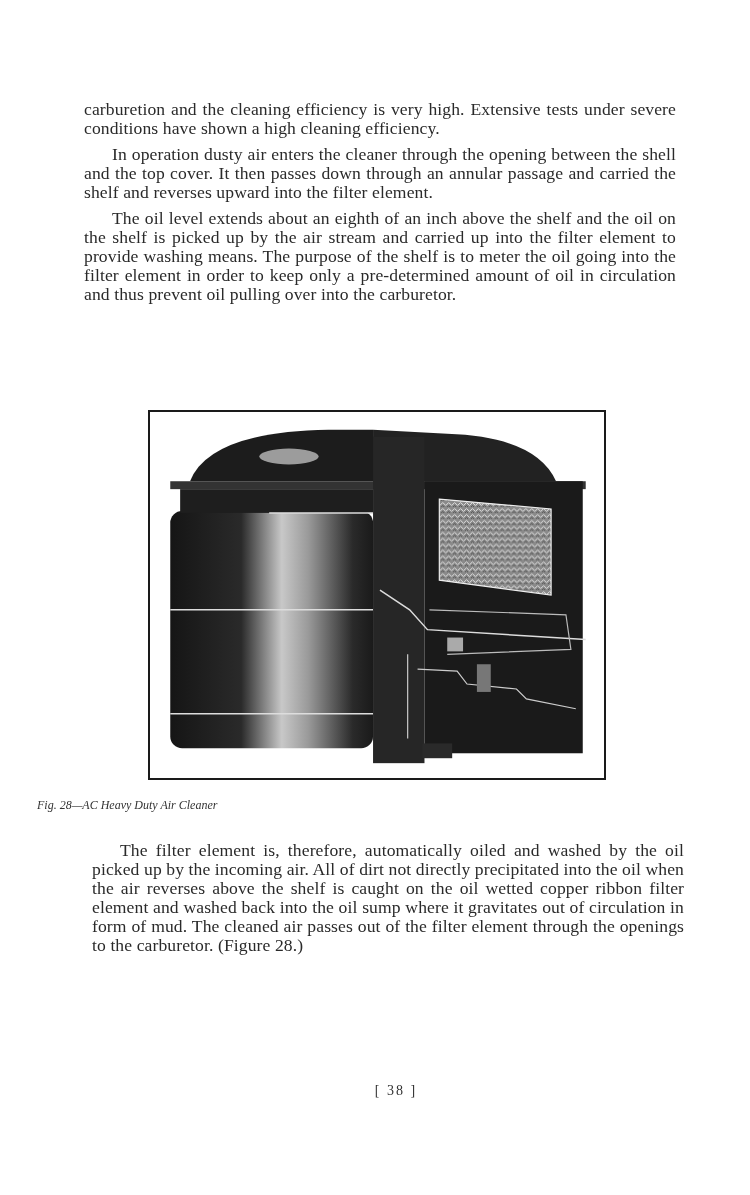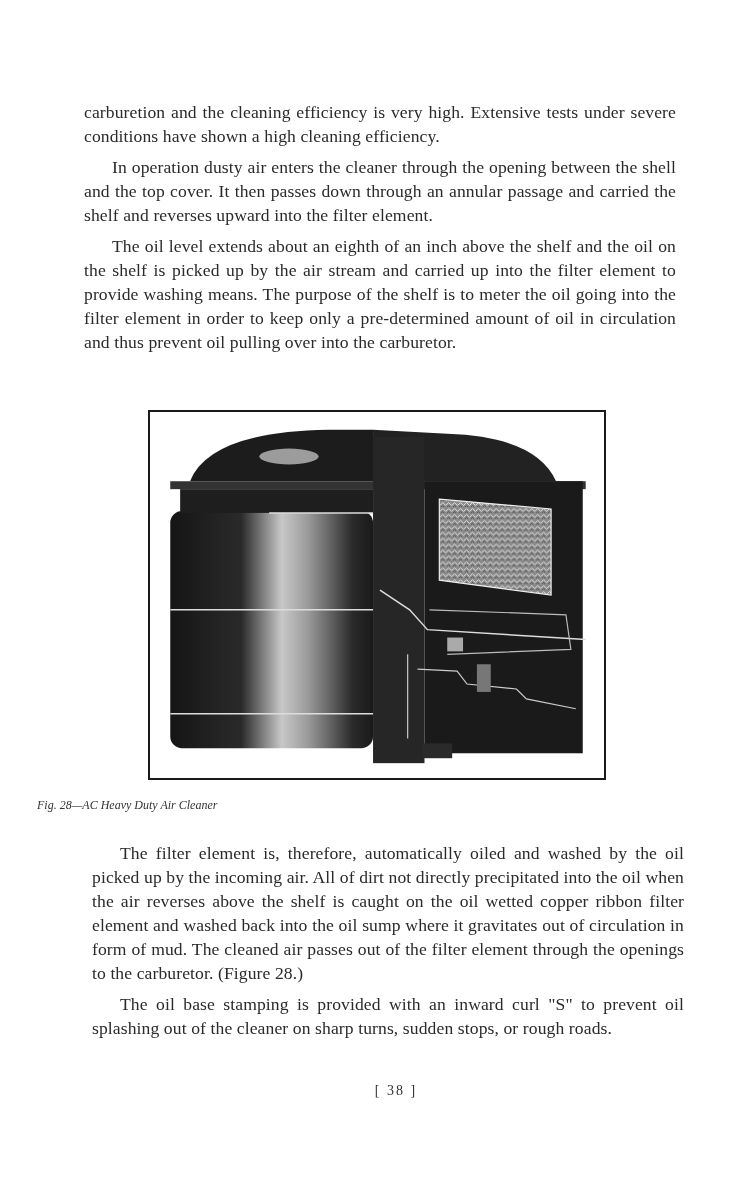--- a/index.html
+++ b/index.html
@@ -2,21 +2,21 @@
 <html><head>
   <meta charset="utf-8">
   <style>
     html, body { margin: 0; padding: 0; }
     body {
       width: 750px; height: 1195px; background: #ffffff; position: relative; overflow: hidden;
       font-family: "Liberation Serif", "DejaVu Serif", serif; color: #2a2a2a;
     }
     .page { position: absolute; left: 84px; top: 100px; width: 592px; }
     p.para {
-      margin: 0 0 7px 0; font-size: 17.6px; line-height: 24px; text-align: justify;
+      margin: 0 0 7px 0; font-size: 17.6px; line-height: 19px; text-align: justify;
       text-indent: 28px; letter-spacing: 0.1px;
     }
     p.para.noindent { text-indent: 0; }
     .figure-box {
       position: absolute; left: 148px; top: 410px; width: 458px; height: 370px;
       border: 2px solid #1a1a1a; background: #fff; box-sizing: border-box;
     }
     .figure-box svg { position: absolute; left: 0; top: 0; width: 100%; height: 100%; }
     .caption {
       position: absolute; left: 0; width: 750px; top: 798px; text-align: left;
@@ -82,16 +82,15 @@
     <path d="M260 245 L260 330" stroke="#ccc" stroke-width="1.2"></path>
     <circle cx="290" cy="342" r="5" fill="#bbb"></circle>
     <rect x="275" y="335" width="30" height="15" fill="#2a2a2a"></rect>
   </svg>
 </div>
 
 <div class="caption">Fig. 28—AC Heavy Duty Air Cleaner</div>
 
 <div class="p2">
   <p class="para">The filter element is, therefore, automatically oiled and washed by the oil picked up by the incoming air. All of dirt not directly precipitated into the oil when the air reverses above the shelf is caught on the oil wetted copper ribbon filter element and washed back into the oil sump where it gravitates out of circulation in form of mud. The cleaned air passes out of the filter element through the openings to the carburetor. (Figure 28.)</p>
-  <p class="para">The oil base stamping is provided with an inward curl "S" to prevent oil splashing out of the cleaner on sharp turns, sudden stops, or rough roads.</p>
 </div>
 
 <div class="folio">[ 38 ]</div>
 
 </body></html>

